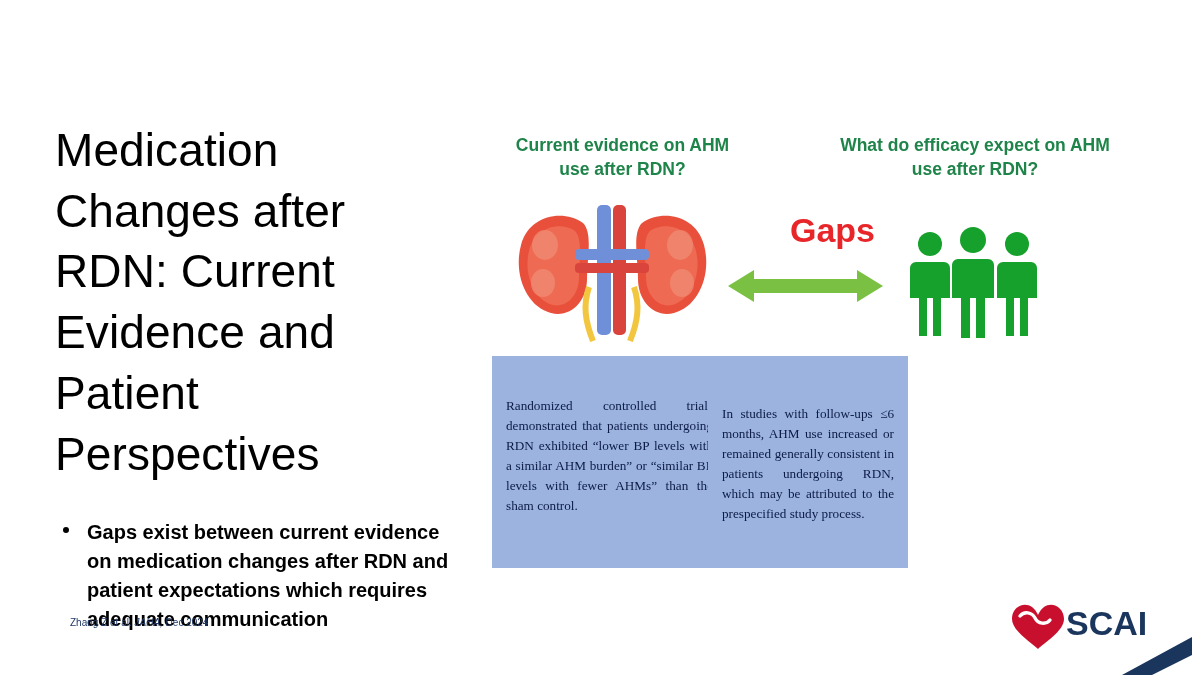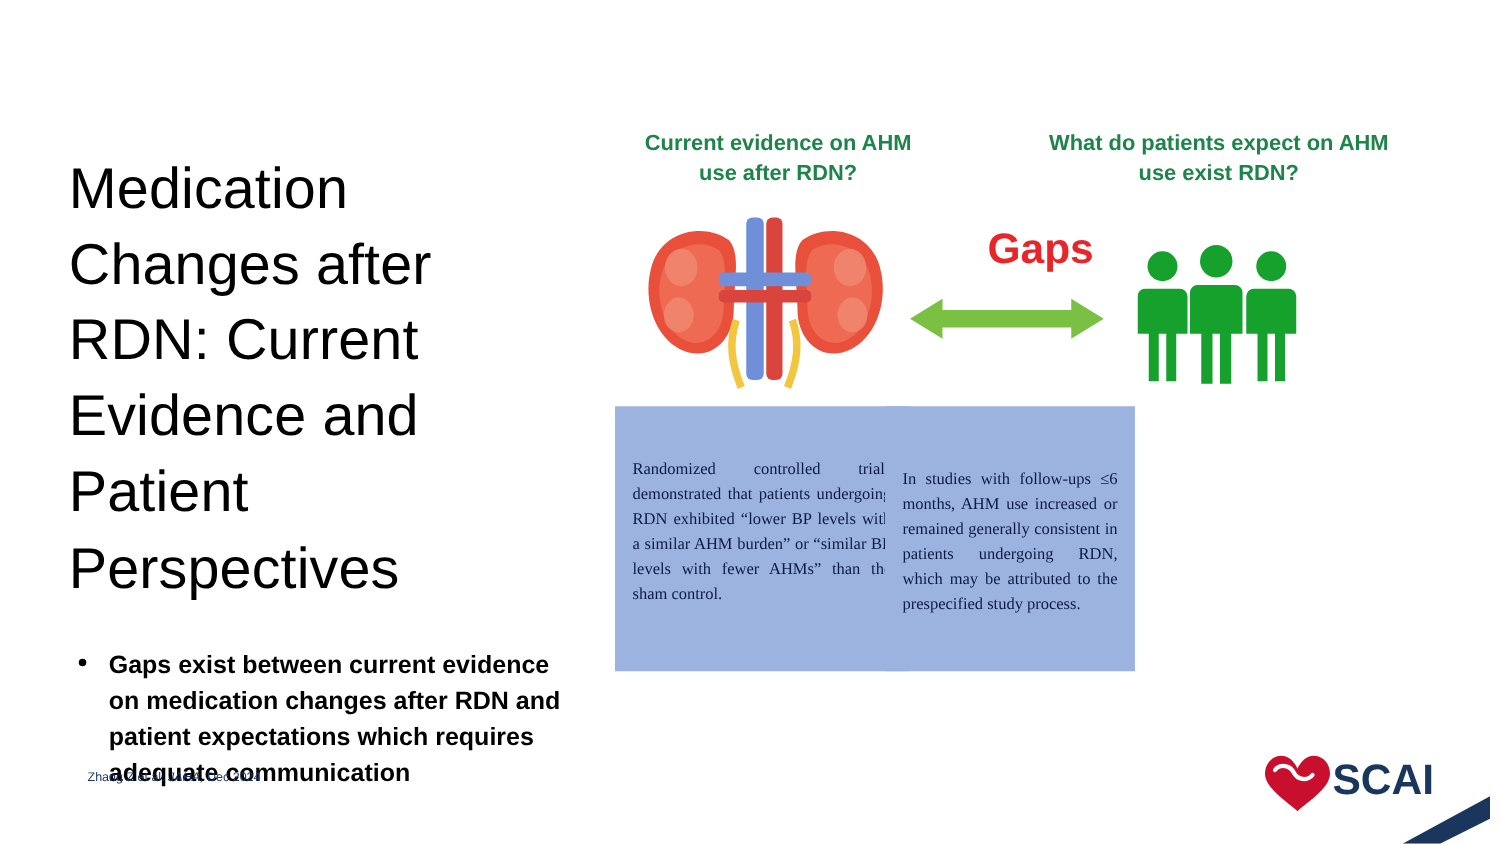--- a/index.html
+++ b/index.html
@@ -59,21 +59,21 @@
     color: #1f3864;
   }
   #citation .jrnl {
     font-style: italic;
   }
 
   
   #graphic {
     position: absolute;
     left: 480px;
-    top: 85px;
+    top: 116px;
     width: 700px;
     height: 480px;
   }
 
   .head-label {
     position: absolute;
     color: #1e8449;
     font-weight: bold;
     font-size: 17.5px;
     line-height: 1.35;
@@ -162,21 +162,21 @@
 
 <div id="citation">
   <span>Zhang Z et al.</span>
   <span class="jrnl">JAHA,</span>
   <span>Dec 2024</span>
 </div>
 
 <div id="graphic">
 
   <div class="head-label" id="head-left">Current evidence on AHM use after RDN?</div>
-  <div class="head-label" id="head-right">What do patients expect on AHM use exist RDN?</div>
+  <div class="head-label" id="head-right">What do efficacy expect on AHM use after RDN?</div>
 
   <svg id="kidney-art" viewBox="0 0 215 145">
 
     <path d="M78 22 C58 8, 24 14, 16 44 C8 74, 22 106, 46 112 C66 117, 82 100, 82 78 C82 58, 88 32, 78 22 Z" fill="#e8503c"></path>
     <path d="M70 30 C55 20, 30 26, 24 50 C18 74, 30 100, 48 104 C62 107, 74 94, 74 76 C74 60, 78 38, 70 30 Z" fill="#ef6a52"></path>
     <ellipse cx="40" cy="44" rx="13" ry="15" fill="#f08a72" opacity="0.8"></ellipse>
     <ellipse cx="38" cy="82" rx="12" ry="14" fill="#f08a72" opacity="0.8"></ellipse>
 
     <path d="M137 22 C157 8, 191 14, 199 44 C207 74, 193 106, 169 112 C149 117, 133 100, 133 78 C133 58, 127 32, 137 22 Z" fill="#e8503c"></path>
     <path d="M145 30 C160 20, 185 26, 191 50 C197 74, 185 100, 167 104 C153 107, 141 94, 141 76 C141 60, 137 38, 145 30 Z" fill="#ef6a52"></path>

